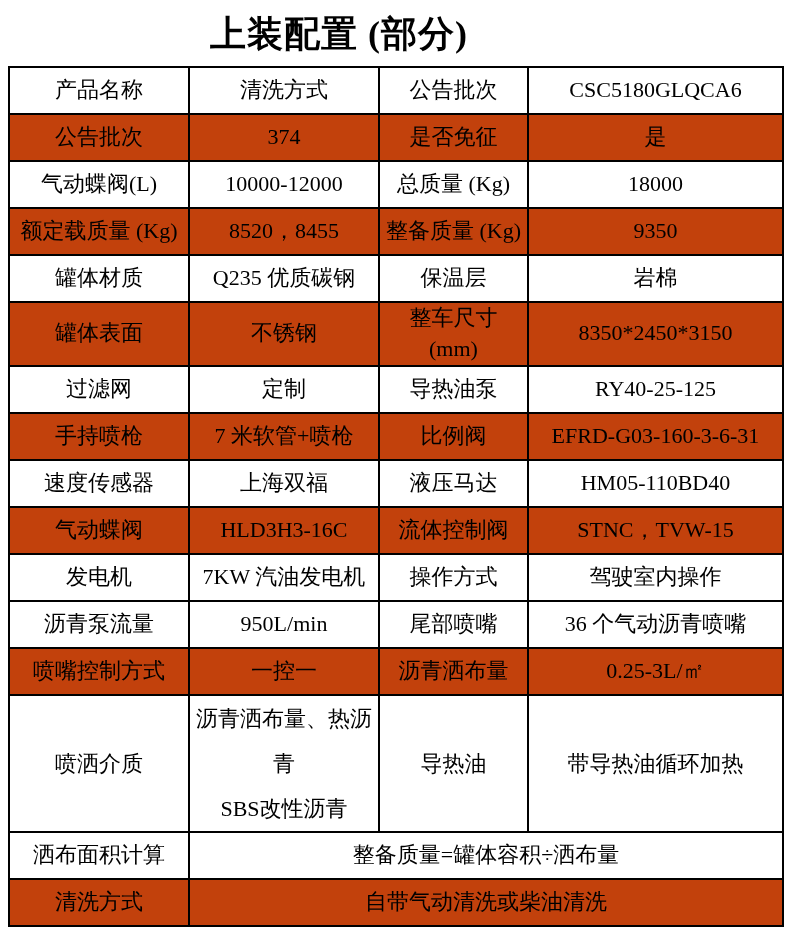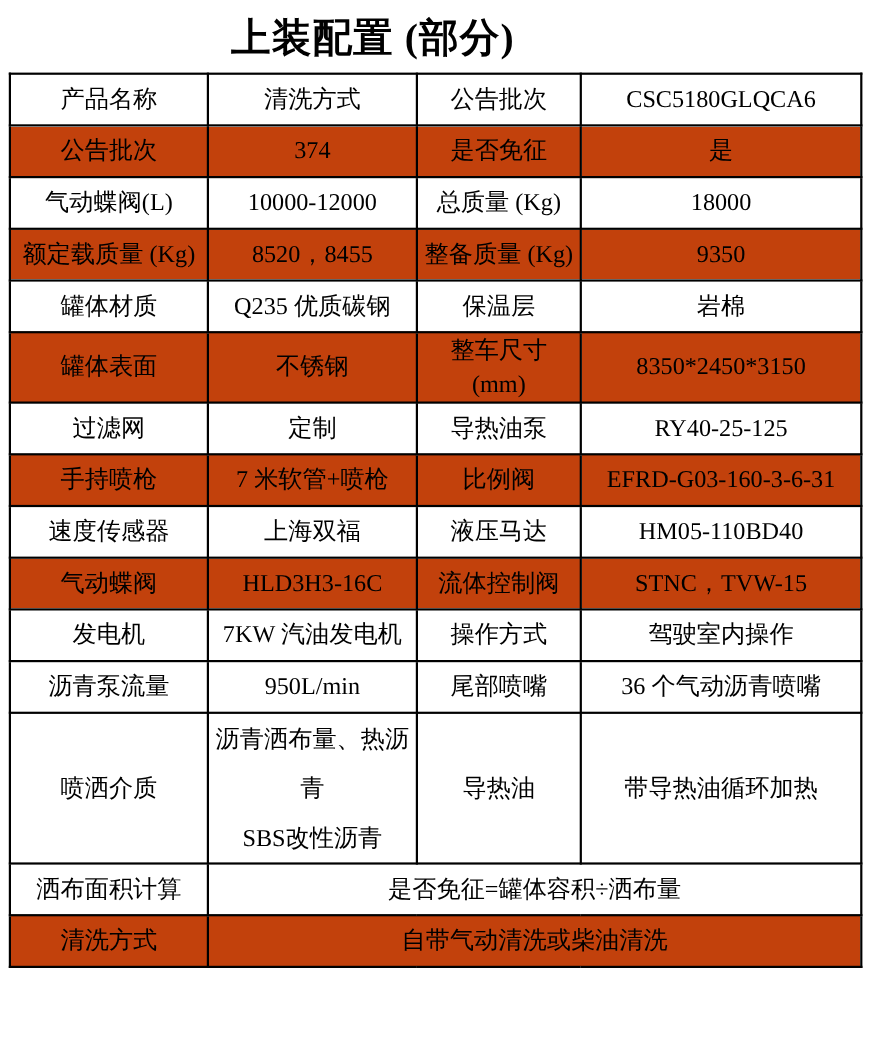--- a/index.html
+++ b/index.html
@@ -135,30 +135,36 @@
           <td>7KW 汽油发电机</td>
           <td>操作方式</td>
           <td>驾驶室内操作</td>
         </tr>
         <tr class="spec-row">
           <td>沥青泵流量</td>
           <td>950L/min</td>
           <td>尾部喷嘴</td>
           <td>36 个气动沥青喷嘴</td>
         </tr>
+        <tr class="spec-row shaded">
+          <td>喷嘴控制方式</td>
+          <td>一控一</td>
+          <td>沥青洒布量</td>
+          <td>0.25-3L/㎡</td>
+        </tr>
         <tr class="spec-row tall">
           <td>喷洒介质</td>
           <td>沥青洒布量、热沥青
 SBS改性沥青</td>
           <td>导热油</td>
           <td>带导热油循环加热</td>
         </tr>
         <tr class="spec-row">
           <td>洒布面积计算</td>
-          <td colspan="3">是否免征=罐体容积÷洒布量</td>
+          <td colspan="3">整备质量=罐体容积÷洒布量</td>
         </tr>
         <tr class="spec-row shaded">
           <td>清洗方式</td>
           <td colspan="3">自带气动清洗或柴油清洗</td>
         </tr>
       </tbody>
   </table>
 </div>
 
 </body></html>

